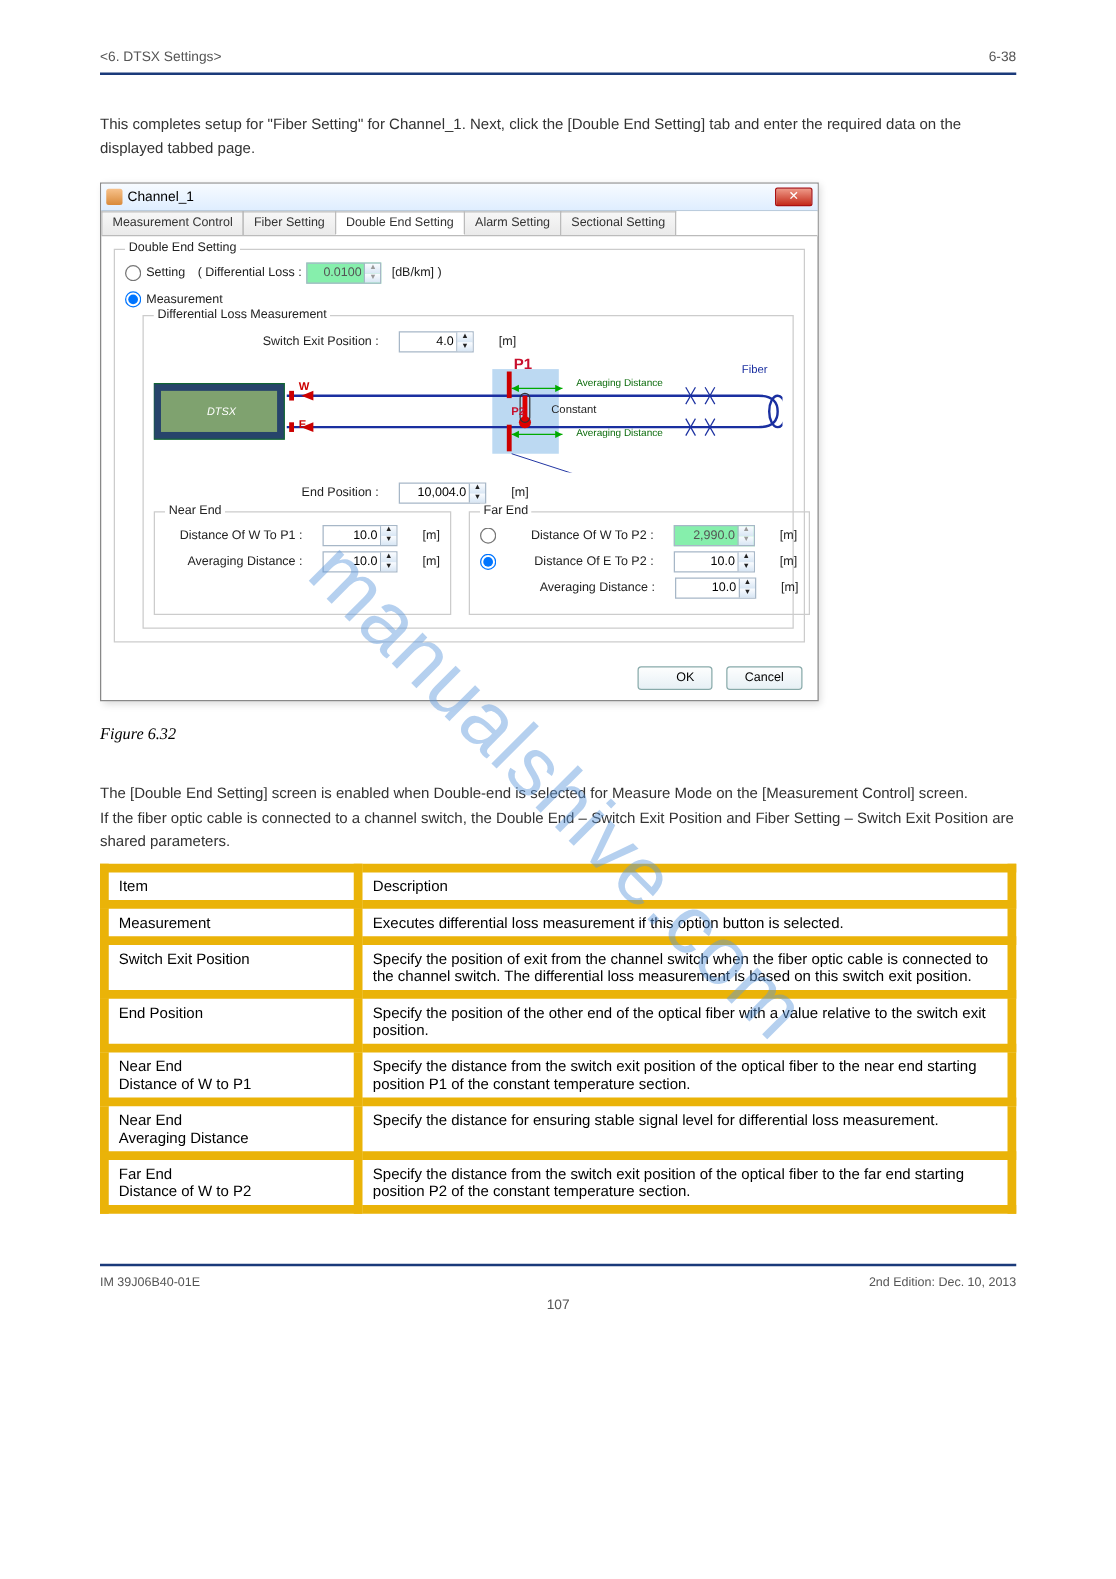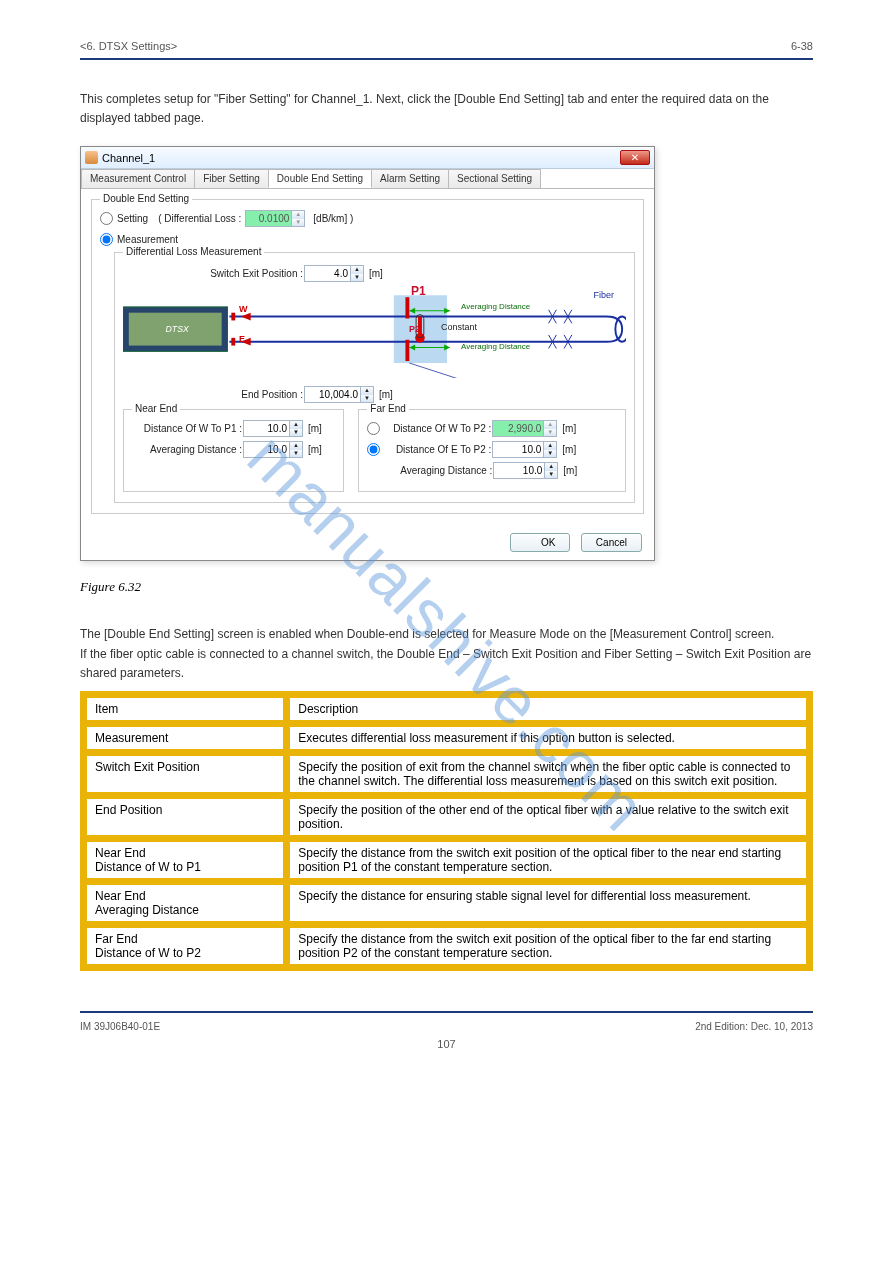--- a/index.html
+++ b/index.html
@@ -26,21 +26,21 @@
   .fieldset { border: 1px solid #ccc; padding: 8px 8px 10px 8px; margin-top: 4px; position: relative; }
   .fieldset > .legend { position: absolute; top: -7px; left: 8px; background: #fff; padding: 0 3px; font-size: 10px; }
   .radio-row { display: flex; align-items: center; gap: 4px; margin: 2px 0 6px 0; }
   input[type=radio] { margin: 0; }
   .spinner { display:inline-flex; align-items:stretch; border:1px solid #a7b7c7; height:17px; background:#fff; }
   .spinner.disabled { background:#86efac; color:#999; }
   .spinner input { border:none; width:45px; text-align:right; font-size:10px; padding:0 2px; background:transparent; }
   .spinner .btns { width:13px; display:flex; flex-direction:column; border-left:1px solid #a7b7c7; }
   .spinner .up,.spinner .dn { flex:1; background:linear-gradient(#fafcff,#d8e6f4); font-size:6px; text-align:center; line-height:7px; }
   .unit { margin-left: 4px; }
-  .row { display:flex; align-items:center; gap:1px; margin:4px 0; }
+  .row { display:flex; align-items:center; gap:16px; margin:4px 0; }
   .label-r { text-align:right; display:inline-block; }
   .subgroups { display:flex; gap:14px; margin-top:6px; }
   .sub-fieldset { border:1px solid #ccc; padding:6px 8px 8px 8px; position:relative; flex:1; }
   .sub-fieldset > .legend { position:absolute; top:-7px; left:8px; background:#fff; padding:0 3px; font-size:10px; }
   .diagram { margin: 6px 0 8px 0; position: relative; height: 90px; }
   .diagram svg { width: 100%; height: 100%; }
   .dialog-footer { text-align:right; padding: 8px 12px; }
   .btn { display:inline-block; min-width:60px; padding:3px 14px; font-size:10px; border:1px solid #8aa; border-radius:3px; background:linear-gradient(#fdfefe,#e7f0f5); margin-left:6px; }
 
   .table-wrap { margin-top: 8px; }

